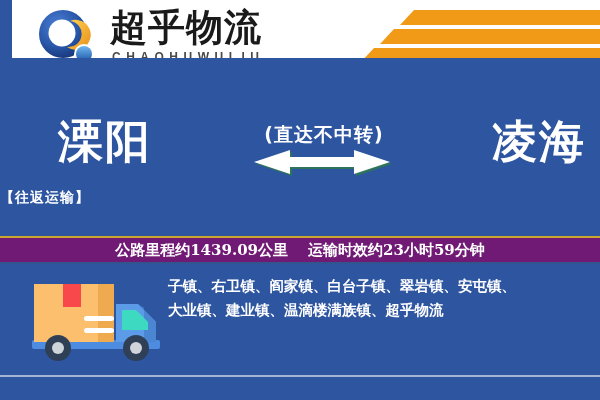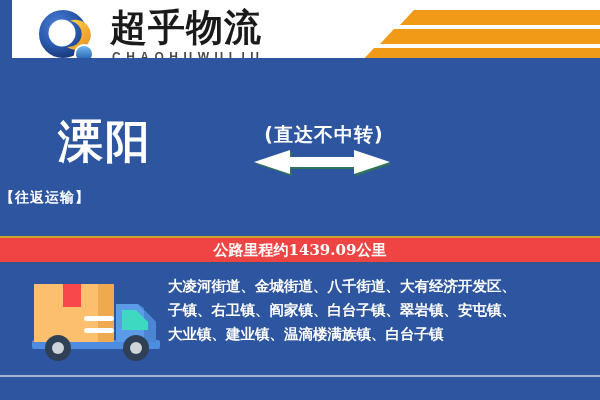--- a/index.html
+++ b/index.html
@@ -142,21 +142,21 @@
     white-space: nowrap;
   }
 
   
   .info-bar {
     position: absolute;
     left: 0;
     top: 236px;
     width: 600px;
     height: 28px;
-    background: #ef4444;
+    background: #701a75;
     border-top: 2px solid #caa62f;
     border-bottom: 2px solid #31558f;
     box-sizing: border-box;
     display: flex;
     align-items: center;
     justify-content: center;
     gap: 20px;
   }
   .info-text {
     font-family: "DejaVu Serif", "Liberation Serif", serif;
@@ -247,37 +247,39 @@
 
     <div class="stripes">
       <div class="stripe s1"></div>
       <div class="stripe s2"></div>
       <div class="stripe s3"></div>
     </div>
   </div>
 
   <div class="route">
     <div class="city origin">溧阳</div>
+    <div class="city dest">凌海</div>
 
     <div class="direct-note">(直达不中转)</div>
 
     <div class="arrow-wrap">
       <svg width="140" height="32" viewBox="0 0 140 32">
         <g transform="translate(2,2)">
           <path d="M0 14 L36 2 L36 9 L100 9 L100 2 L136 14 L100 26 L100 19 L36 19 L36 26 Z" fill="#2f7a4e" opacity="0.85"></path>
         </g>
         <path d="M0 14 L36 2 L36 9 L100 9 L100 2 L136 14 L100 26 L100 19 L36 19 L36 26 Z" fill="#ffffff"></path>
       </svg>
     </div>
 
     <div class="roundtrip-note">【往返运输】</div>
   </div>
 
   <div class="info-bar">
     <span class="info-text">公路里程约1439.09公里</span>
+    <span class="info-text">运输时效约23小时59分钟</span>
   </div>
 
   <div class="bottom">
 
     <div class="truck">
       <svg width="140" height="92" viewBox="0 0 140 92">
 
         <rect x="6" y="62" width="128" height="9" rx="2" fill="#4d8ce0"></rect>
 
         <rect x="8" y="6" width="80" height="58" fill="#fbbf6d"></rect>
@@ -294,21 +296,20 @@
         <path d="M96 32 L110 32 L122 44 L122 52 L96 52 Z" fill="#3dd9c0"></path>
 
         <circle cx="32" cy="70" r="13" fill="#2f3f55"></circle>
         <circle cx="32" cy="70" r="6" fill="#cfd4da"></circle>
         <circle cx="110" cy="70" r="13" fill="#2f3f55"></circle>
         <circle cx="110" cy="70" r="6" fill="#cfd4da"></circle>
       </svg>
     </div>
 
     <div class="dest-list">
-      <div class="dest-line">大凌河街道、金城街道、八千街道、大有经济开发区、</div>
       <div class="dest-line">子镇、右卫镇、阎家镇、白台子镇、翠岩镇、安屯镇、</div>
-      <div class="dest-line">大业镇、建业镇、温滴楼满族镇、白台子镇</div>
+      <div class="dest-line">大业镇、建业镇、温滴楼满族镇、超乎物流</div>
     </div>
 
     <div class="road-line"></div>
   </div>
 
 </div>
 
 </body></html>

